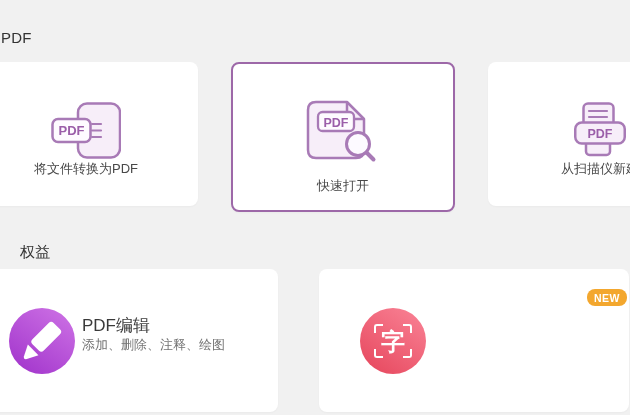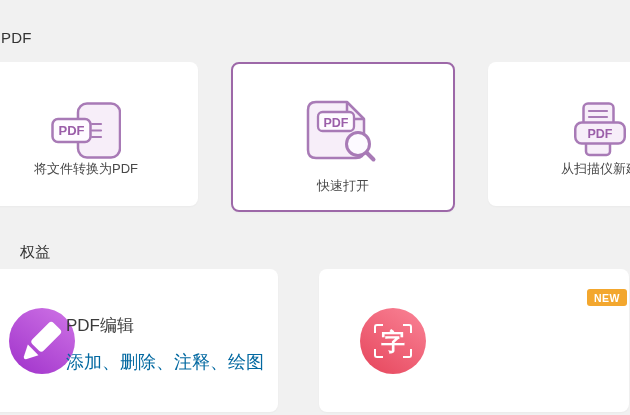--- a/index.html
+++ b/index.html
@@ -46,33 +46,33 @@
   #card-edit { left:-32px; }
   #card-ocr  { left:319px; }
 
   .feature-circle {
     position:absolute; left:41px; top:39px;
     width:66px; height:66px; border-radius:50%;
   }
   #circle-edit { background:linear-gradient(215deg,#cf74e6 0%,#a438cd 90%); }
   #circle-ocr  { background:linear-gradient(215deg,#fa8497 0%,#e74a60 92%); }
 
-  .feature-text { position:absolute; left:98px; top:47px; }
+  .feature-text { position:absolute; left:114px; top:47px; }
   .feature-title {
     font-size:17px; color:#3a3a3a; line-height:20px; white-space:nowrap;
   }
   .feature-sub {
-    margin-top:14px; font-size:18px; color:#0369a1; white-space:nowrap;
+    font-size:13px; color:#737373; white-space:nowrap;
   }
 
   .new-badge {
     position:absolute; right:2px; top:20px;
     background:#f3a72e; color:#fff;
     font-size:10.5px; font-weight:bold; letter-spacing:0.5px;
-    padding:2.5px 7px; border-radius:3px;
+    padding:2.5px 7px; border-radius:8px;
   }
 
   
   .ocr-frame {
     position:absolute; left:14px; top:16px; width:38px; height:34px;
   }
   .ocr-corner { position:absolute; width:9px; height:9px; }
   .ocr-tl { left:0; top:0; border-left:2.5px solid #fff; border-top:2.5px solid #fff; border-top-left-radius:3px; }
   .ocr-tr { right:0; top:0; border-right:2.5px solid #fff; border-top:2.5px solid #fff; border-top-right-radius:3px; }
   .ocr-bl { left:0; bottom:0; border-left:2.5px solid #fff; border-bottom:2.5px solid #fff; border-bottom-left-radius:3px; }

